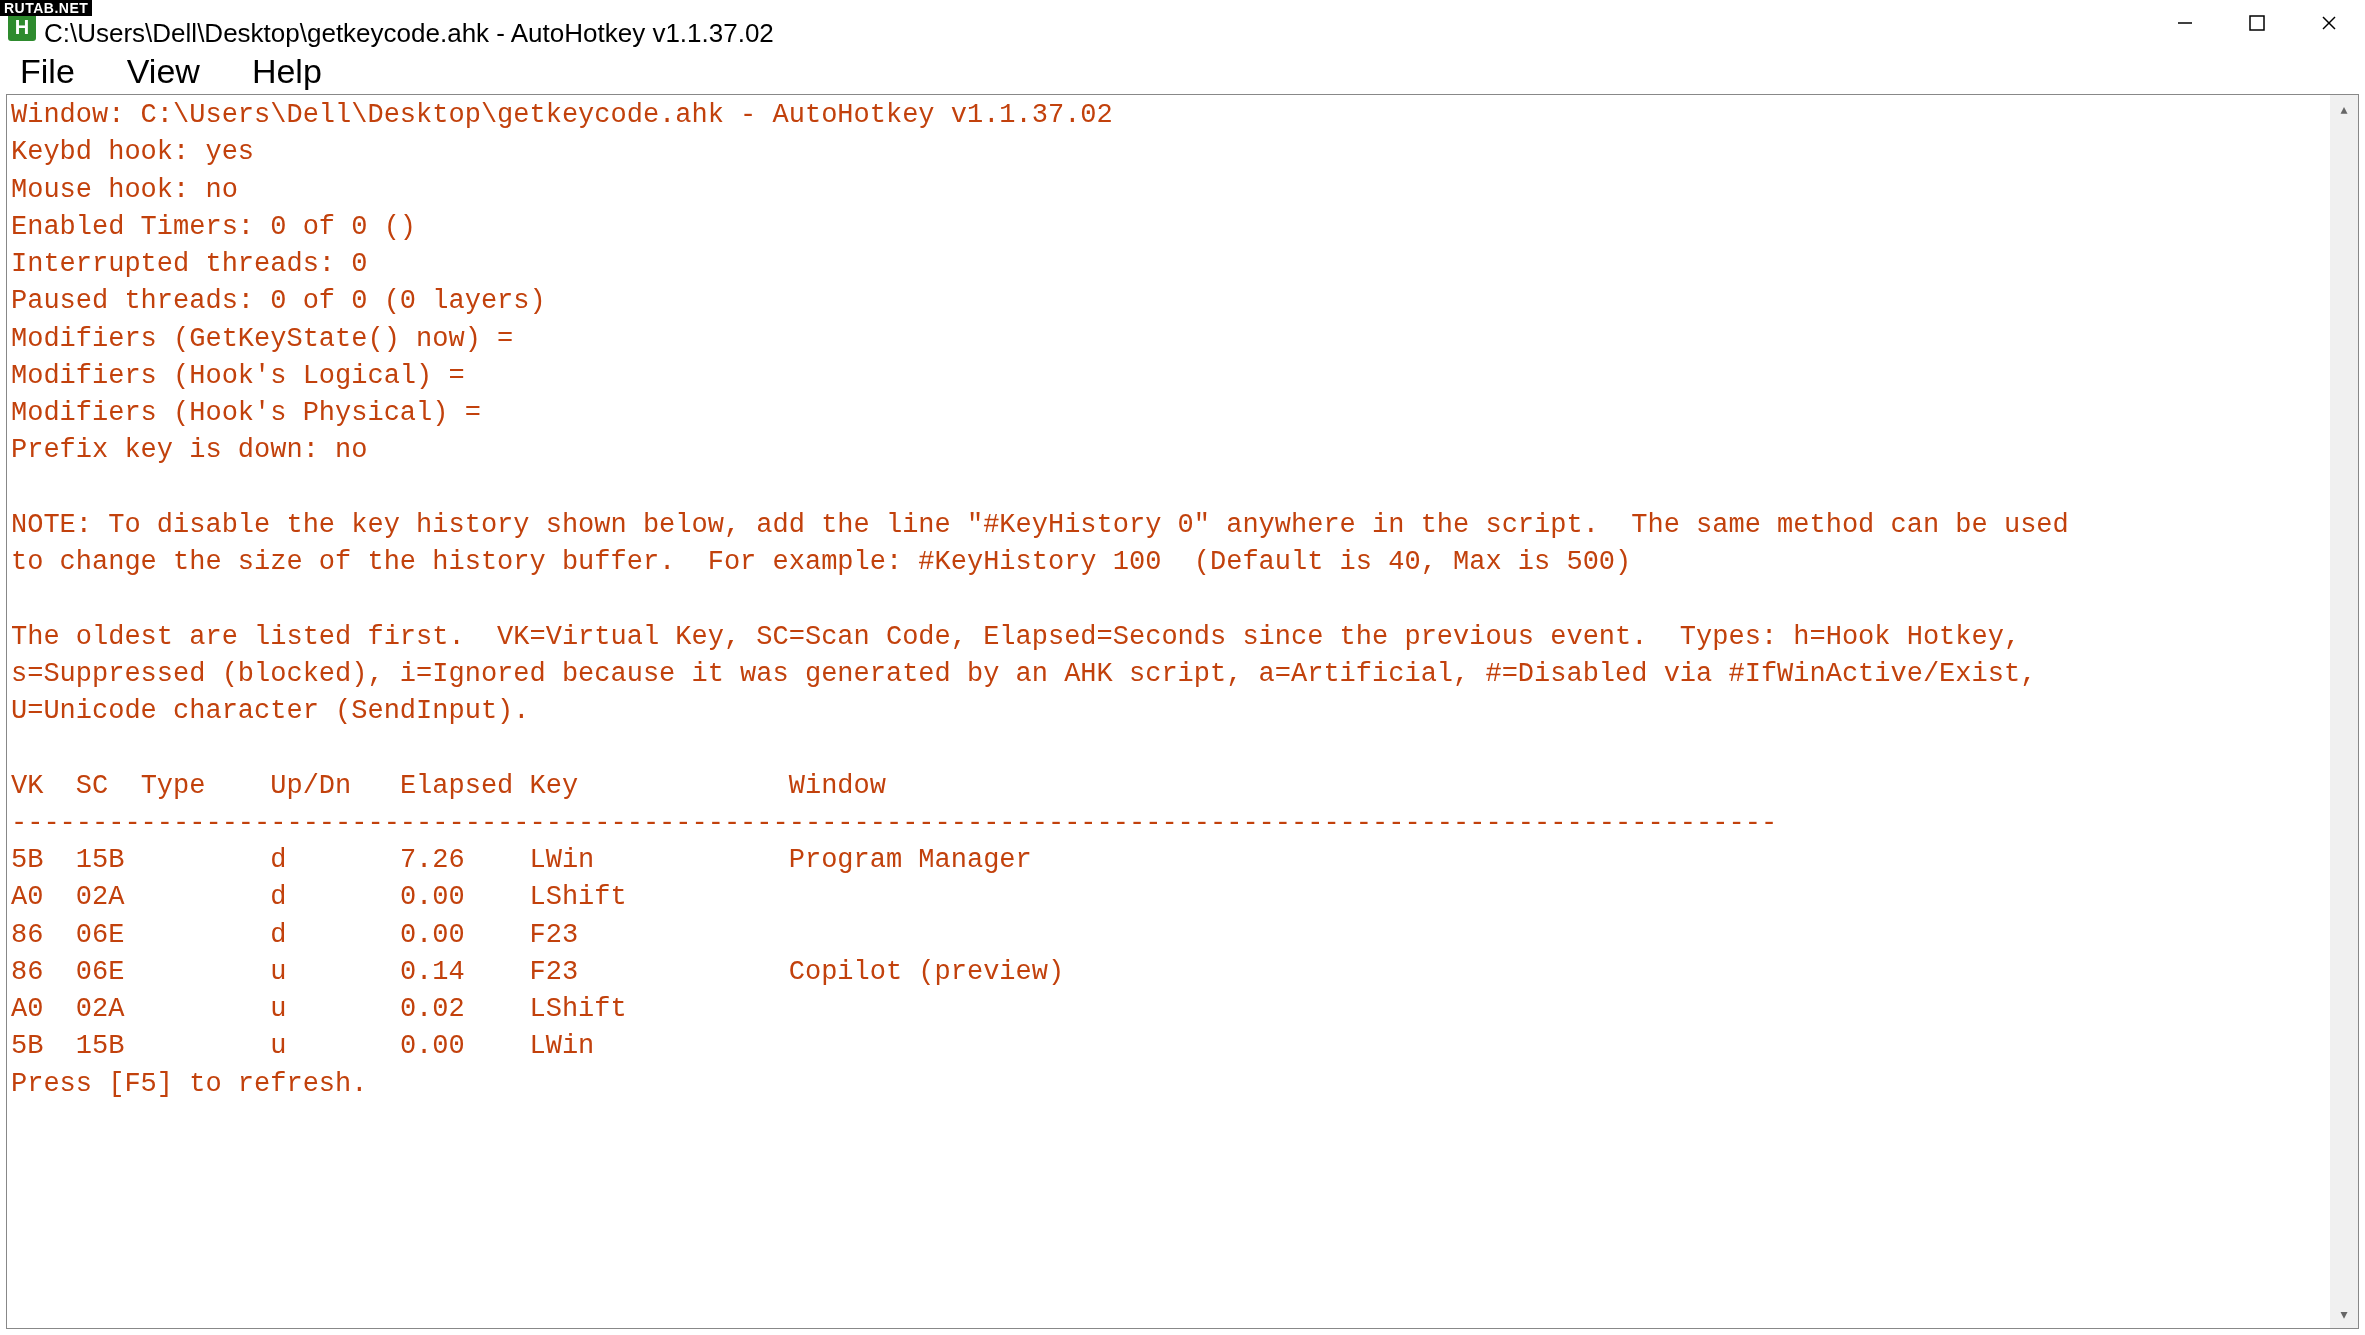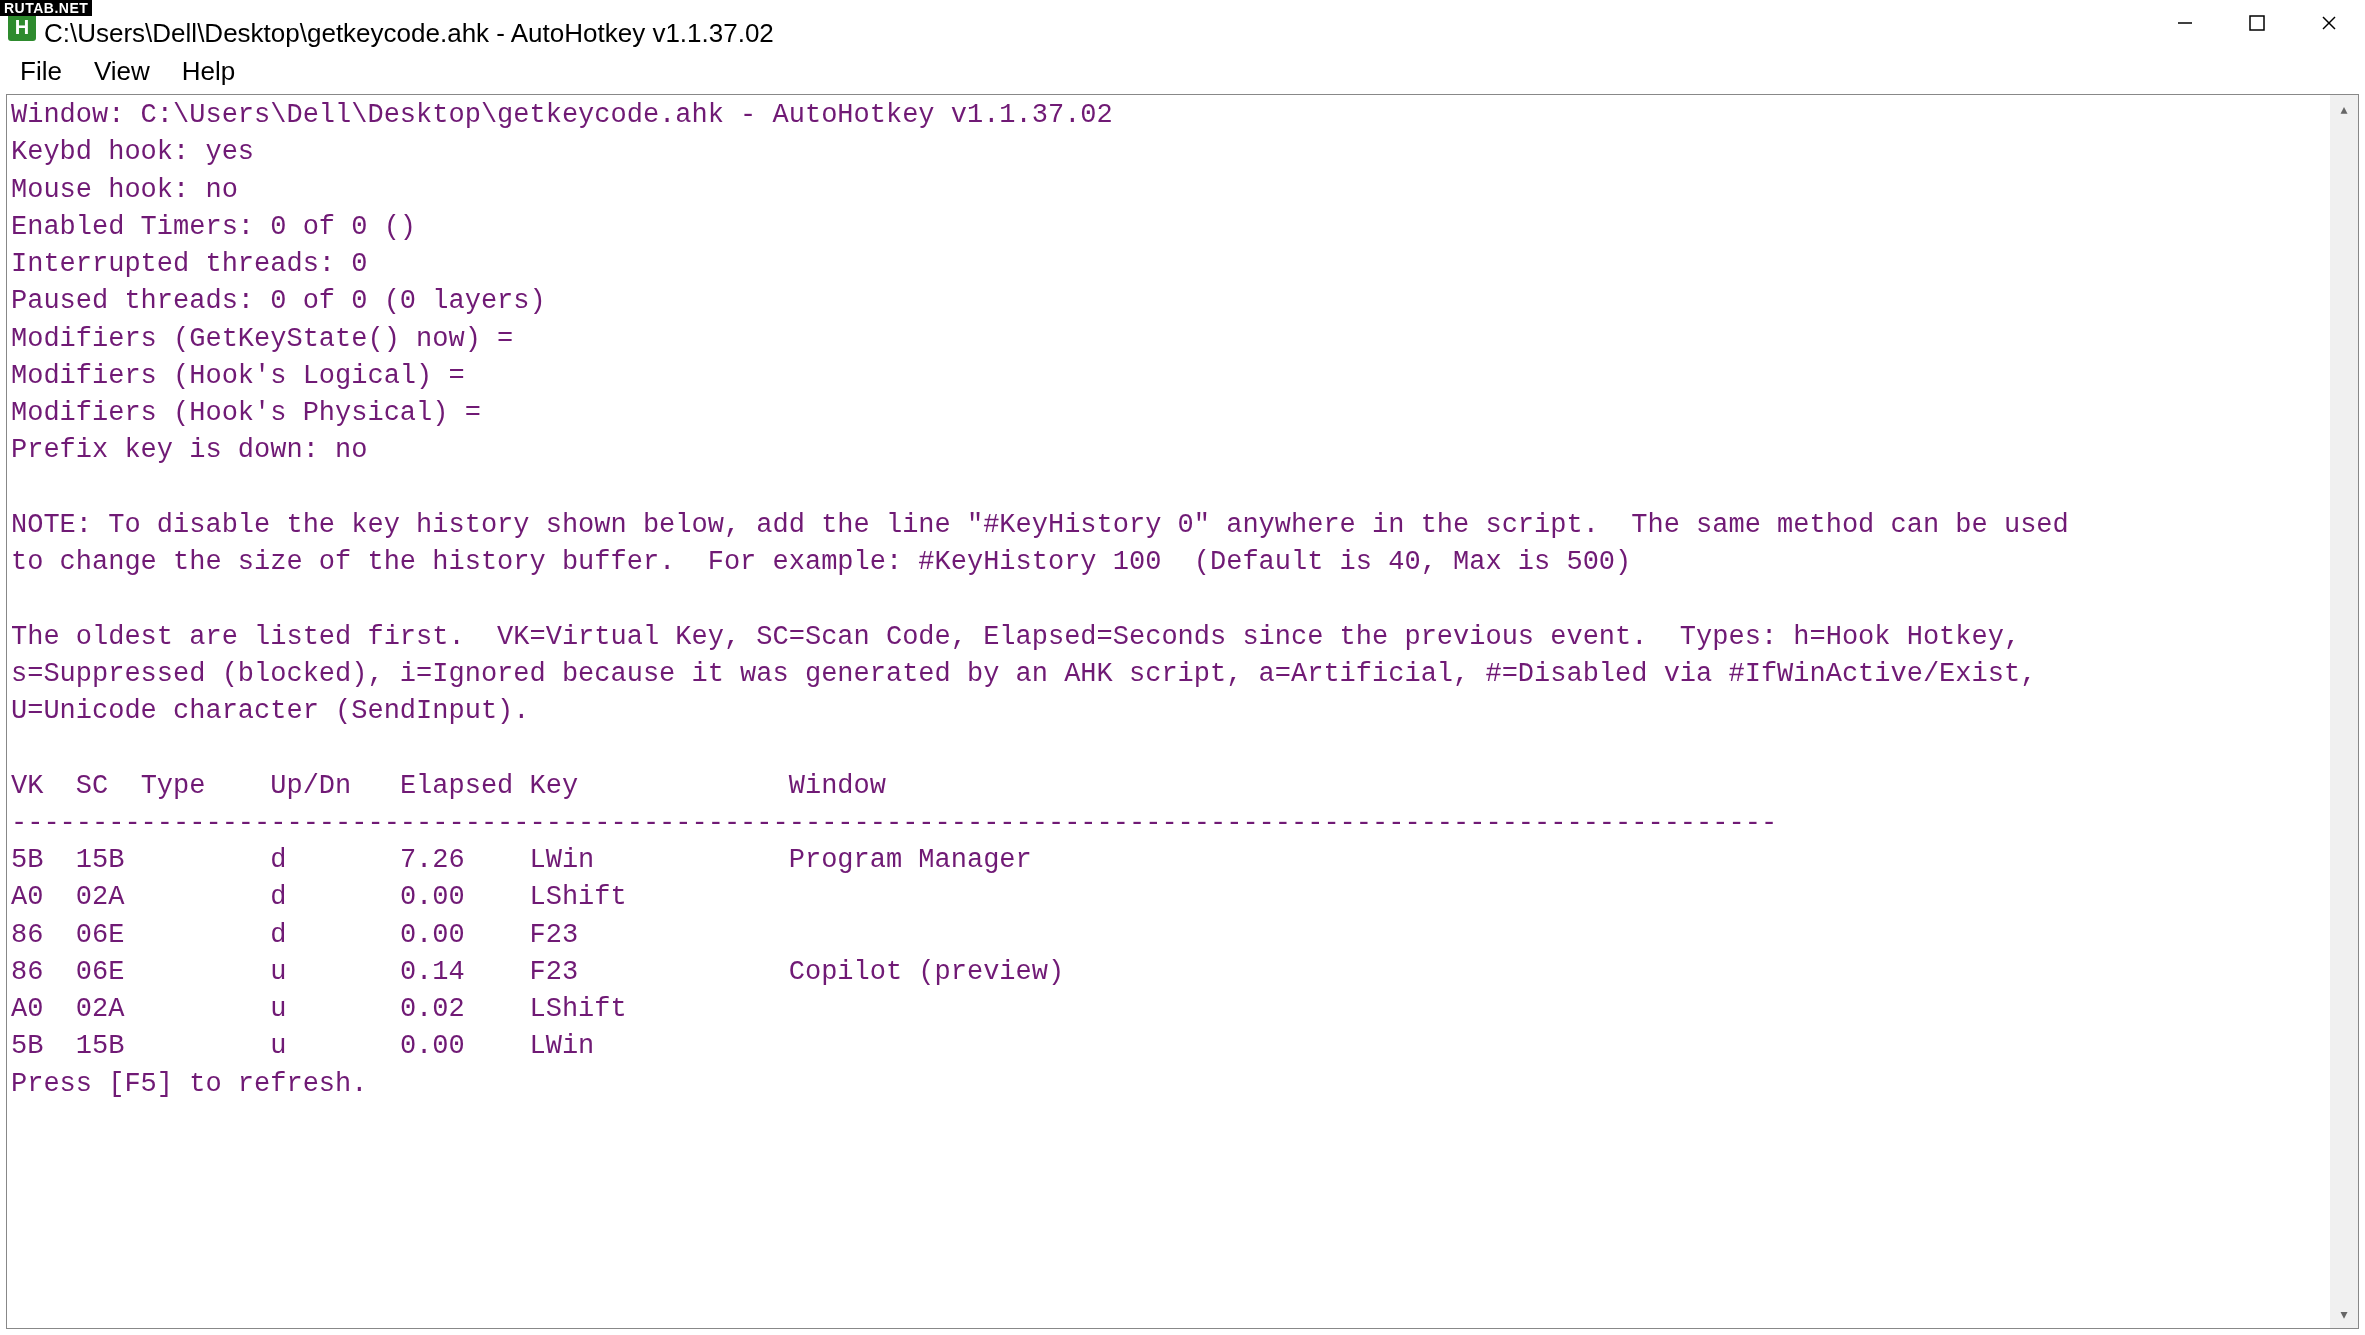--- a/index.html
+++ b/index.html
@@ -75,21 +75,22 @@
       stroke: #000;
       fill: none;
       stroke-width: 1.5;
     }
     .menubar {
       display: flex;
       height: 44px;
       align-items: center;
       padding-left: 12px;
       border-bottom: 1px solid transparent;
-      font-size: 26px;
+      font-size: 34px;
+      gap: 20px;
     }
     .menu-item {
       padding: 4px 16px;
       cursor: default;
     }
     .menu-item:first-child {
       padding-left: 8px;
     }
     .content-area {
       border: 1px solid #888;
@@ -98,21 +99,21 @@
       overflow: hidden;
       position: relative;
       background: #fff;
     }
     .content-text {
       font-family: "Consolas", "Courier New", monospace;
       font-size: 27px;
       line-height: 1.38;
       padding: 2px 4px;
       white-space: pre;
-      color: #701a75;
+      color: #c2410c;
     }
     .scrollbar-v {
       position: absolute;
       right: 0;
       top: 0;
       width: 28px;
       height: 100%;
       background: #f0f0f0;
     }
     .scroll-arrow {

